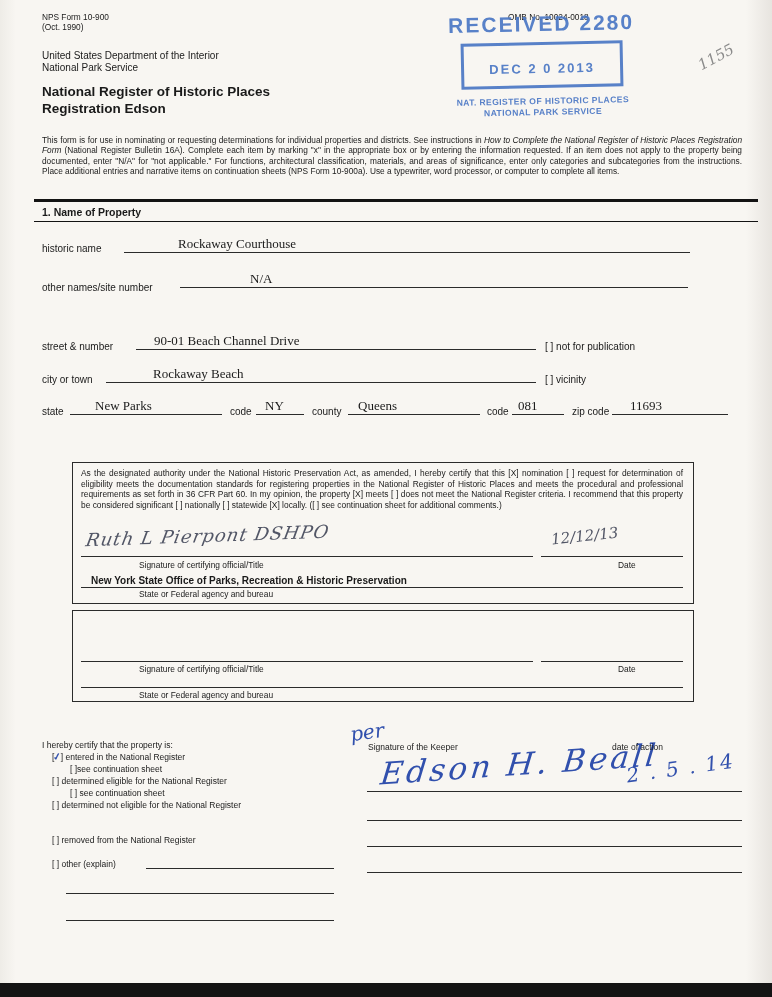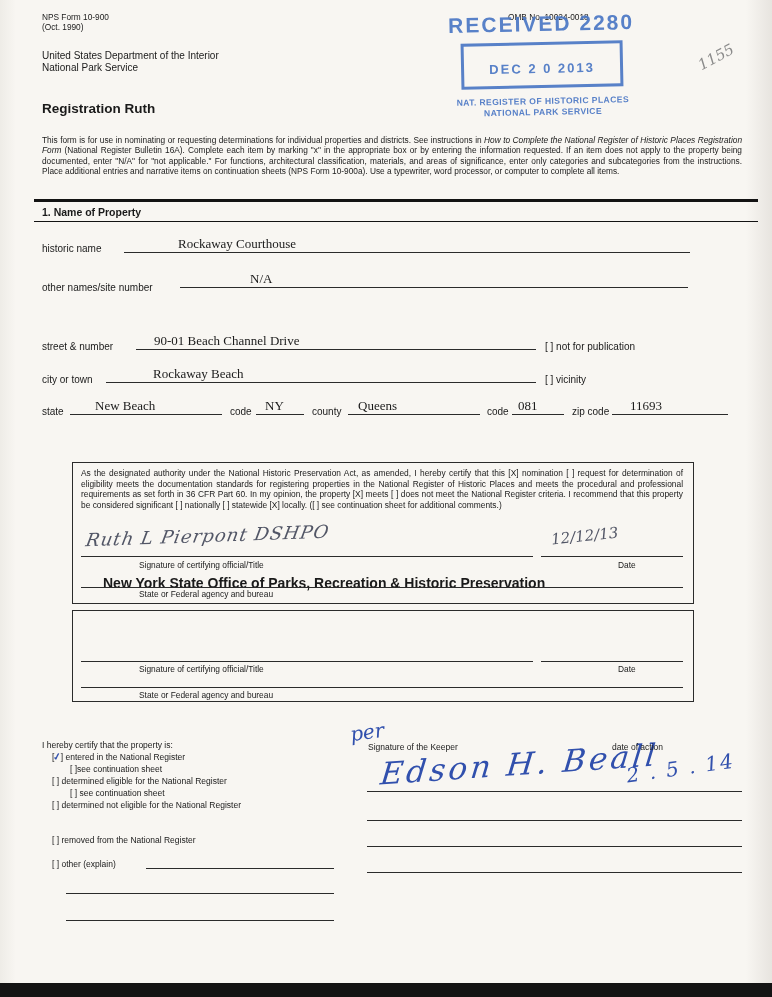--- a/index.html
+++ b/index.html
@@ -23,35 +23,36 @@
   .ink-blue{color:#3150ad;}
   .ink-dark{color:#525666;}
   .stamp{width:212px;text-align:center;color:#4b78c5;opacity:.92;transform:rotate(-1.2deg);}
   .stamp-received{font-size:21px;font-weight:bold;letter-spacing:2px;}
   .stamp-box{width:156px;margin:6px auto 8px;border:3px solid #4b78c5;padding:16px 0 9px;
              font-size:13px;font-weight:bold;letter-spacing:2px;}
   .stamp-org{font-size:8.6px;font-weight:bold;letter-spacing:.4px;line-height:10.5px;}
   .cl{font-size:8.5px;line-height:10.5px;white-space:nowrap;}
   .wrap{white-space:normal;width:205px;padding-left:13px;text-indent:-13px;}
   .check{display:inline-block;color:#3150ad;font-weight:bold;transform:rotate(-10deg);font-size:10px;margin:0 -1px;}
-  .agency-val{font-size:14px;font-weight:bold;margin-left:12px;}
+  .agency-val{font-size:10px;font-weight:bold;}
   .bottom-bar{position:absolute;left:0;top:983px;width:772px;height:14px;background:#141414;}
   .handnum{font-size:15px;color:#8b8b8b;transform:rotate(-28deg);}
 </style>
 </head>
 <body>
 
 <div class="page">
 
   <div class="a t8" style="left:42px;top:12px">NPS Form 10-900</div>
   <div class="a t8" style="left:42px;top:22px">(Oct. 1990)</div>
   <div class="a t8" style="left:508px;top:12px">OMB No. 10024-0018</div>
   <div class="a t10" style="left:42px;top:50px">United States Department of the Interior</div>
   <div class="a t10" style="left:42px;top:62px">National Park Service</div>
-  <div class="a title" style="left:42px;top:101px">Registration Ruth</div>
+  <div class="a title" style="left:42px;top:84px">National Register of Historic Places</div>
+  <div class="a title" style="left:42px;top:101px">Registration Edson</div>
   <div class="a script handnum" style="left:697px;top:48px">1155</div>
 
   <div class="a stamp" style="left:436px;top:12px">
     <div class="stamp-received">RECEIVED 2280</div>
     <div class="stamp-box">
       <span>DEC 2 0 2013</span>
     </div>
     <div class="stamp-org">NAT. REGISTER OF HISTORIC PLACES</div>
     <div class="stamp-org">NATIONAL PARK SERVICE</div>
   </div>
@@ -69,21 +70,21 @@
   <div class="a lbl" style="left:42px;top:341px">street &amp; number</div>
   <div class="field" style="left:136px;top:332px;width:400px;height:17px"></div>
   <div class="a typed" style="left:154px;top:333px">90-01 Beach Channel Drive</div>
   <div class="a lbl" style="left:545px;top:341px">[ ] not for publication</div>
   <div class="a lbl" style="left:42px;top:374px">city or town</div>
   <div class="field" style="left:106px;top:365px;width:430px;height:17px"></div>
   <div class="a typed" style="left:153px;top:366px">Rockaway Beach</div>
   <div class="a lbl" style="left:545px;top:374px">[ ] vicinity</div>
   <div class="a lbl" style="left:42px;top:406px">state</div>
   <div class="field" style="left:70px;top:397px;width:152px;height:17px"></div>
-  <div class="a typed" style="left:95px;top:398px">New Beach</div>
+  <div class="a typed" style="left:95px;top:398px">New Parks</div>
   <div class="a lbl" style="left:230px;top:406px">code</div>
   <div class="field" style="left:256px;top:397px;width:48px;height:17px"></div>
   <div class="a typed" style="left:265px;top:398px">NY</div>
   <div class="a lbl" style="left:312px;top:406px">county</div>
   <div class="field" style="left:348px;top:397px;width:132px;height:17px"></div>
   <div class="a typed" style="left:358px;top:398px">Queens</div>
   <div class="a lbl" style="left:487px;top:406px">code</div>
   <div class="field" style="left:512px;top:397px;width:52px;height:17px"></div>
   <div class="a typed" style="left:518px;top:398px">081</div>
   <div class="a lbl" style="left:572px;top:406px">zip code</div>

